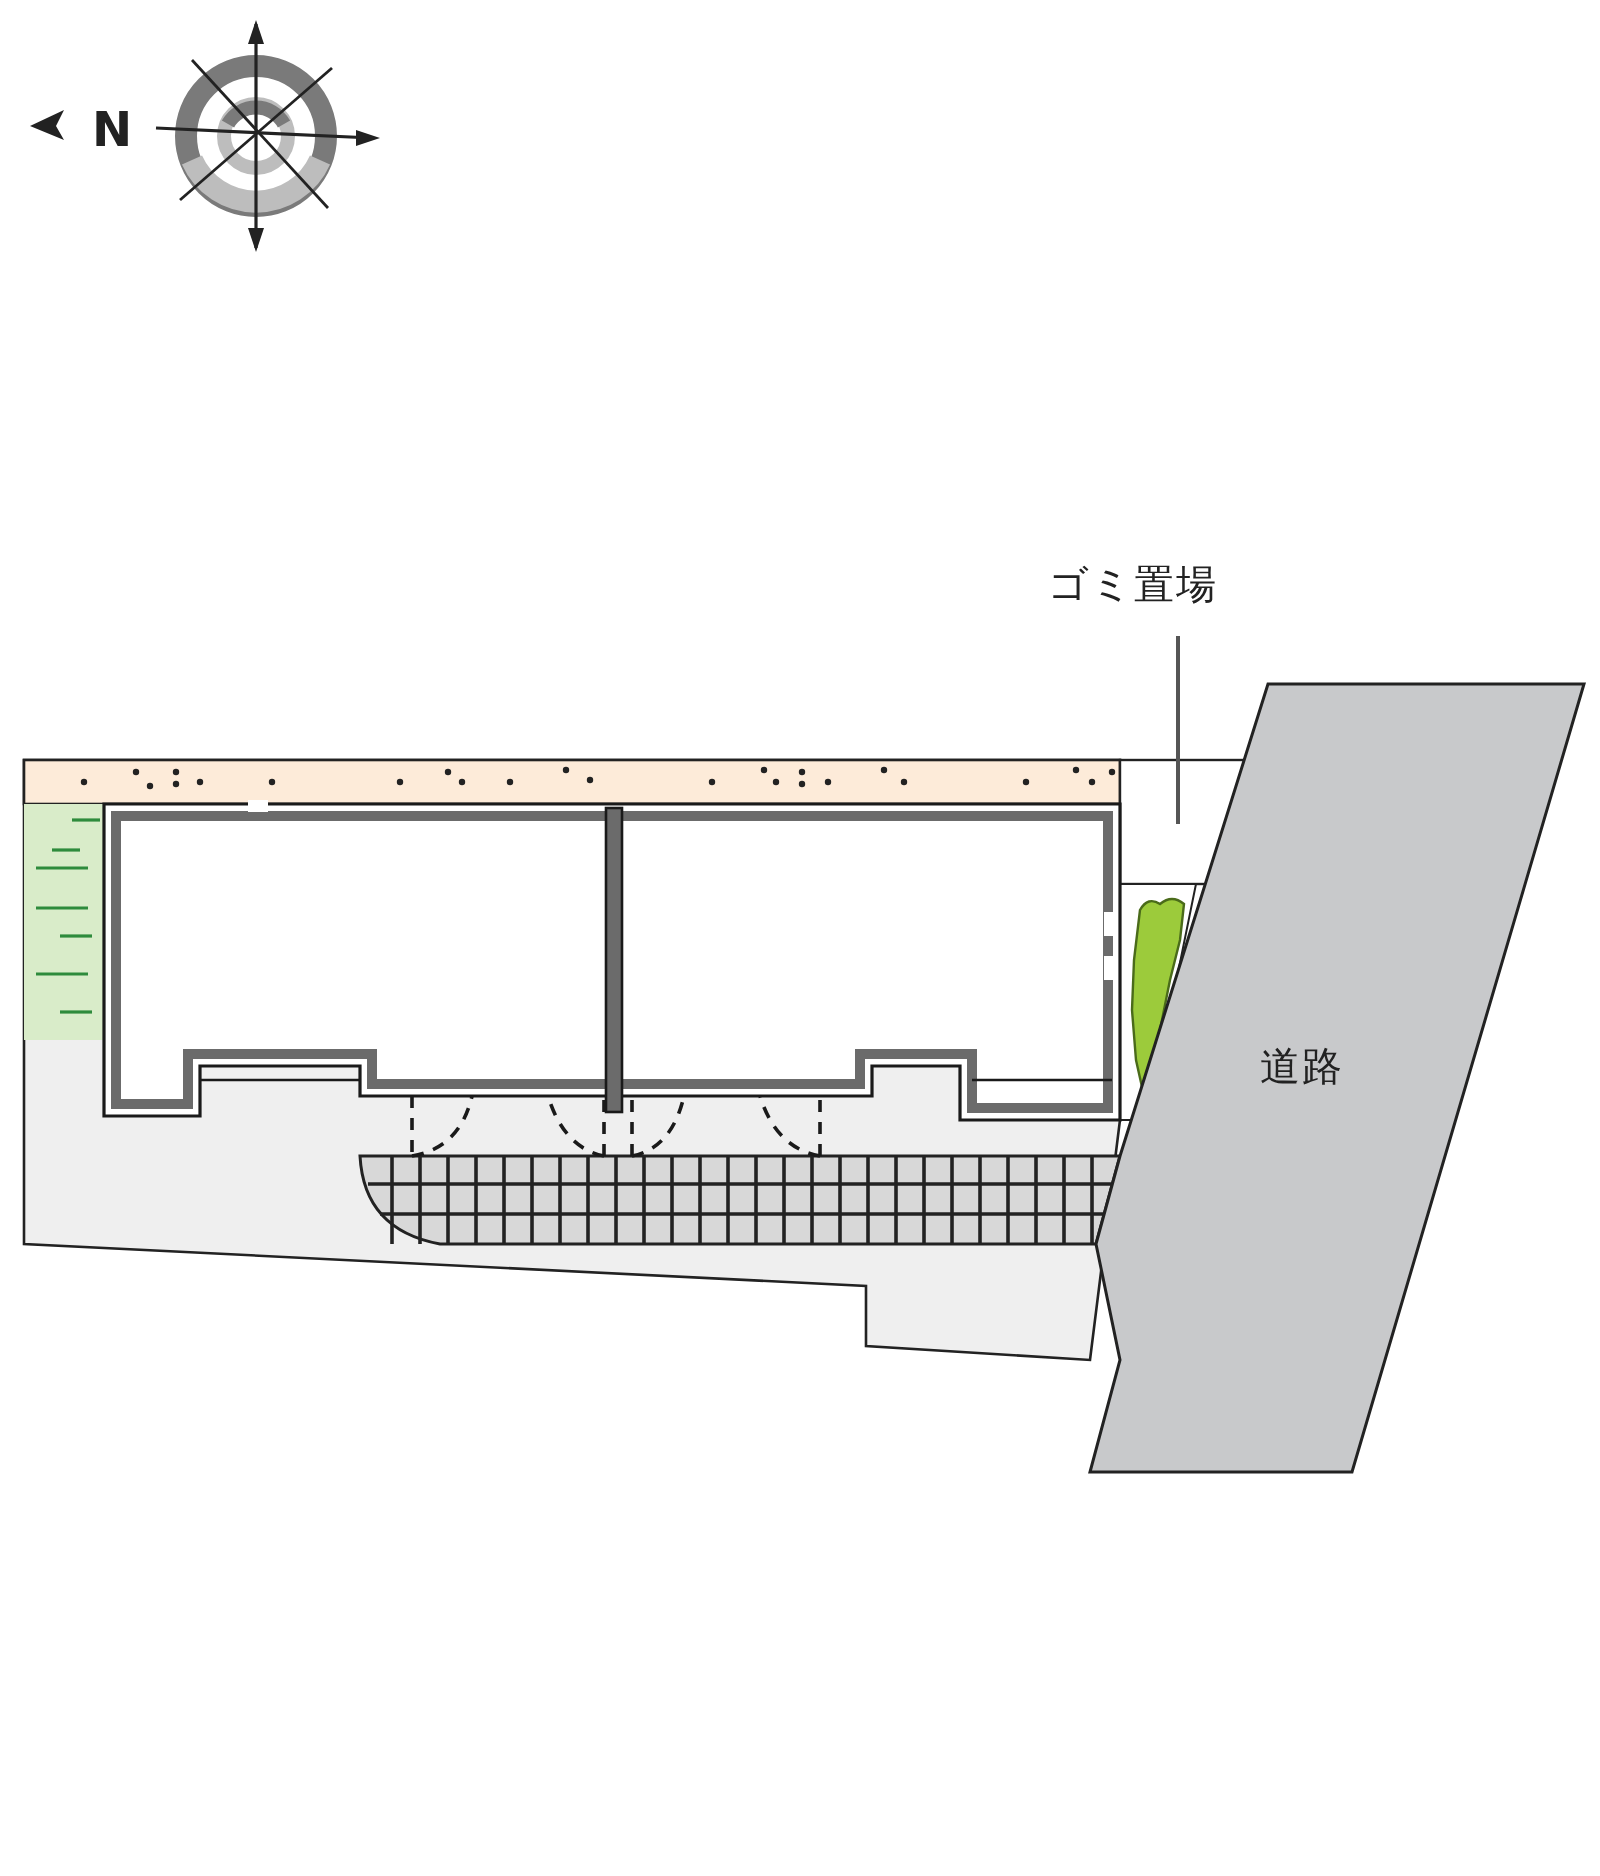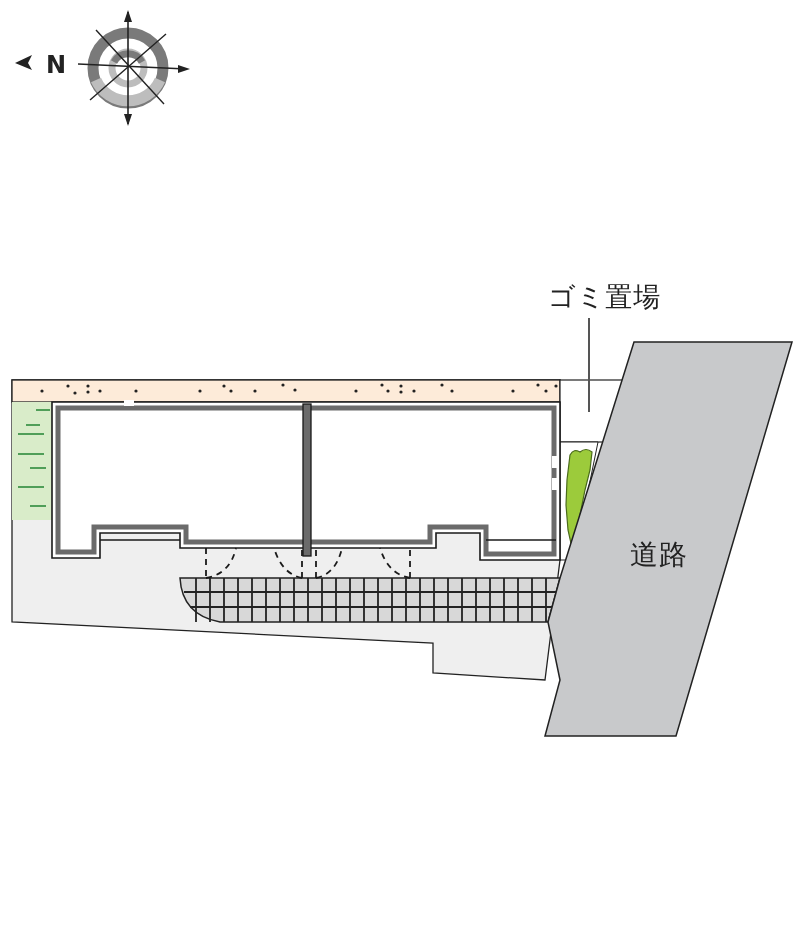--- a/index.html
+++ b/index.html
@@ -1,20 +1,20 @@
 <!DOCTYPE html>
 <html><head>
 <meta charset="utf-8">
 <style>
   html, body { margin:0; padding:0; background:#ffffff; }
   body { width:800px; height:938px; position:relative; overflow:hidden; font-family:"DejaVu Sans", sans-serif; }
   #plan { position:absolute; left:0; top:0; }
   .lbl { position:absolute; font-family:"DejaVu Sans", sans-serif; color:#222; white-space:nowrap; }
-  #garbage-label { left:524px; top:279px; font-size:27px; letter-spacing:1px;margin-left:24px; }
-  #road-label { left:630px; top:536px; font-size:28px; letter-spacing:1px; }
+  #garbage-label { left:524px; top:279px; font-size:20px; letter-spacing:1px; }
+  #road-label { left:630px; top:520px; font-size:20px; letter-spacing:1px; }
 </style>
 </head>
 <body>
 
 <svg id="plan" width="800" height="938" viewBox="0 0 800 938" xmlns="http://www.w3.org/2000/svg">
 
   <g>
     <circle cx="128" cy="68" r="35" fill="none" stroke="#7a7a7a" stroke-width="11"></circle>
     <path d="M 96 80 A 35 35 0 0 0 160 80" fill="none" stroke="#bdbdbd" stroke-width="11"></path>
     <circle cx="128" cy="68" r="16" fill="none" stroke="#bdbdbd" stroke-width="7"></circle>

